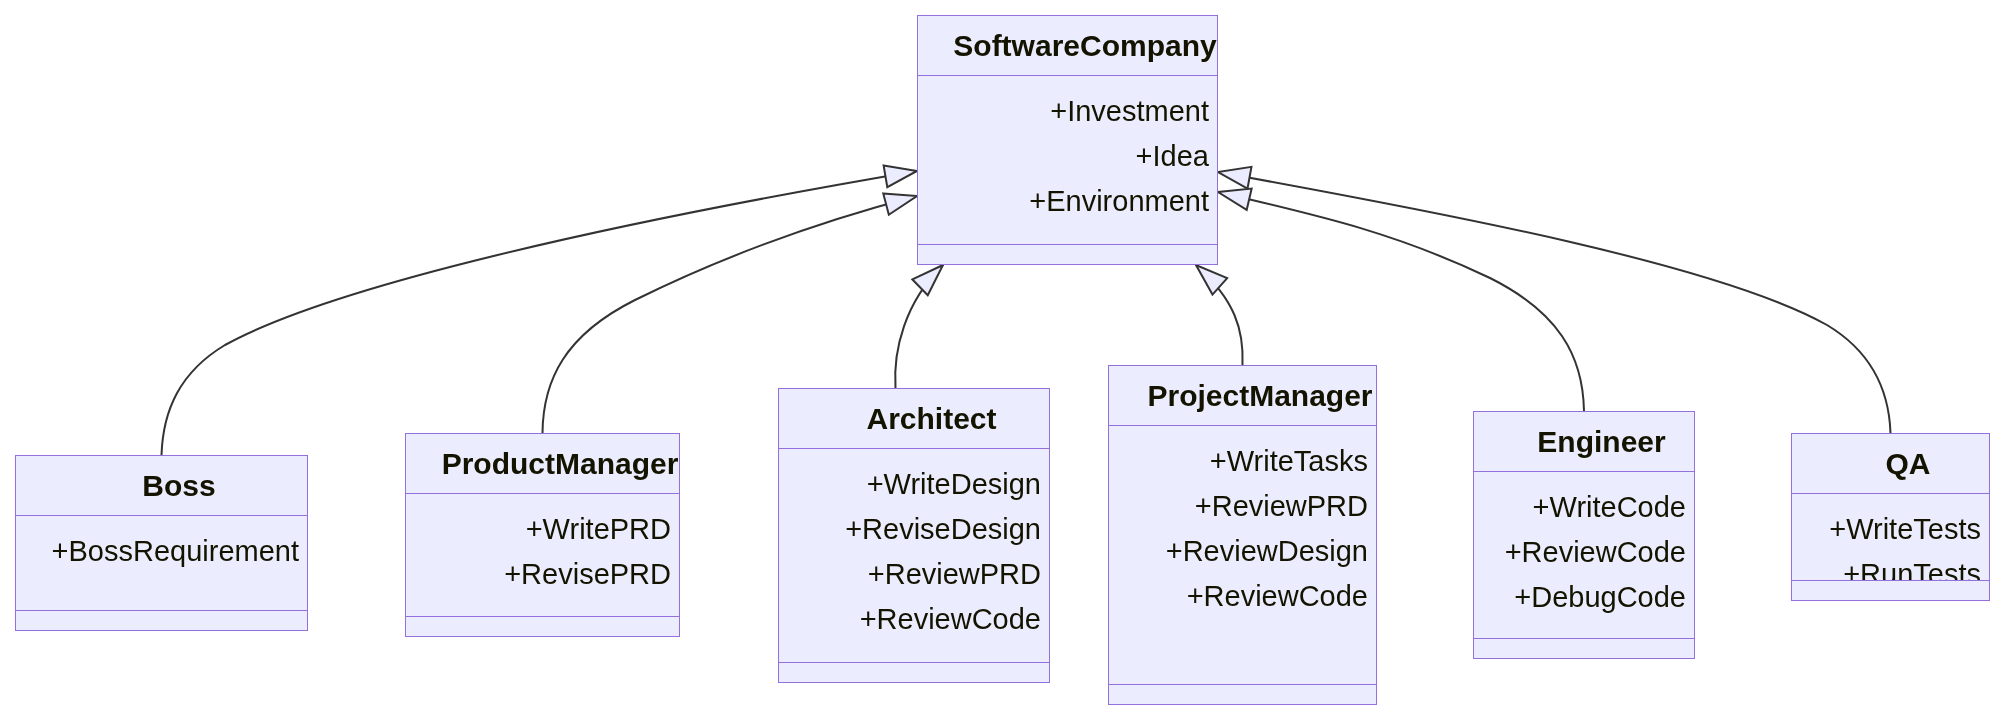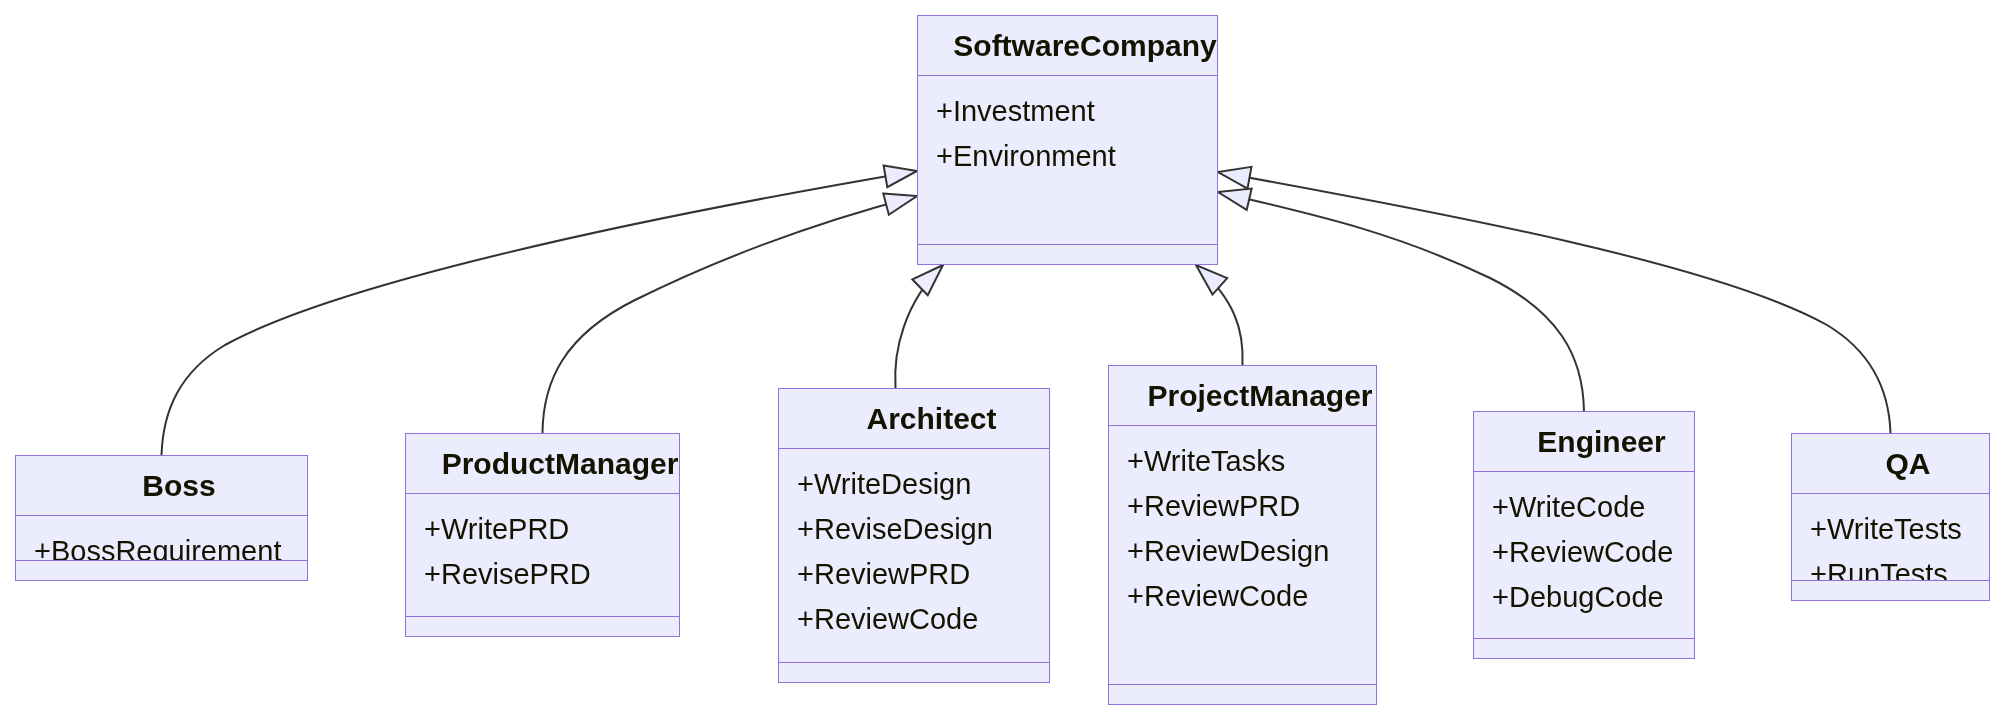--- a/index.html
+++ b/index.html
@@ -35,20 +35,21 @@
     font-weight: bold;
     font-size: 30px;
     letter-spacing: 0px;
     white-space: nowrap;
     padding-left: 35px;
   }
   .class-attrs {
     flex: 1 1 auto;
     padding: 13px 8px 0 18px;
     overflow: hidden;
+    text-align: right;
   }
   .attr {
     font-size: 29px;
     line-height: 45px;
     white-space: nowrap;
   }
   .class-methods {
     flex: 0 0 20px;
     height: 20px;
     border-top: 1.5px solid var(--box-border, #9370DB);
@@ -71,25 +72,26 @@
         <path d="M 1242.5 365 C 1244 330 1235 300 1196 265" fill="none" stroke="#333333" stroke-width="2" marker-end="url(#tri)"></path>
         <path d="M 1584 411 C 1583 355 1558 312 1490 278 C 1400 235 1330 218 1218 192" fill="none" stroke="#333333" stroke-width="2" marker-end="url(#tri)"></path>
         <path d="M 1890.5 433 C 1889 390 1872 352 1827 325 C 1720 265 1450 214 1218 172" fill="none" stroke="#333333" stroke-width="2" marker-end="url(#tri)"></path>
       </g>
   </svg>
   <div id="boxes">
       <div class="class-box" style="left: 917px; top: 15px; width: 301px; height: 250px;">
         <div class="class-title">SoftwareCompany</div>
         <div class="class-attrs">
           <div class="attr">+Investment</div>
+          <div class="attr">+Idea</div>
           <div class="attr">+Environment</div>
         </div>
         <div class="class-methods"></div>
       </div>
-      <div class="class-box" style="left: 15px; top: 455px; width: 293px; height: 126px;">
+      <div class="class-box" style="left: 15px; top: 455px; width: 293px; height: 176px;">
         <div class="class-title">Boss</div>
         <div class="class-attrs">
           <div class="attr">+BossRequirement</div>
         </div>
         <div class="class-methods"></div>
       </div>
       <div class="class-box" style="left: 405px; top: 433px; width: 275px; height: 204px;">
         <div class="class-title">ProductManager</div>
         <div class="class-attrs">
           <div class="attr">+WritePRD</div>

